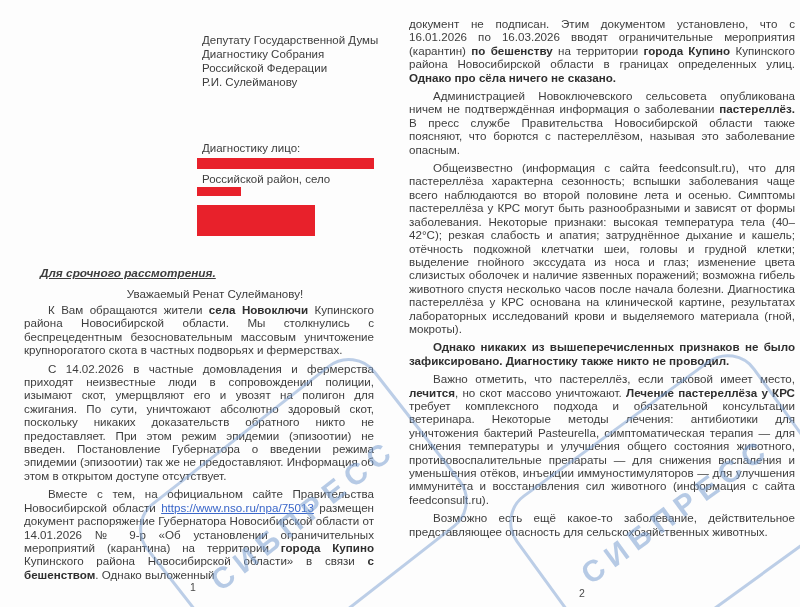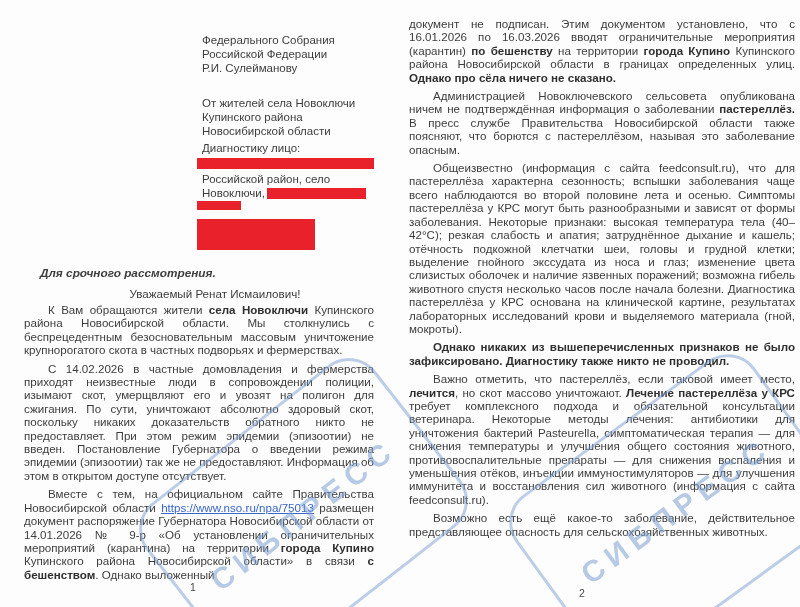--- a/index.html
+++ b/index.html
@@ -17,21 +17,21 @@
   .addr-sender{top:96px;}
   .addr-contact{top:141px;}
   .addr div{white-space:nowrap;}
   
   .redact{background:#e8212b;}
   .r-a{width:177px;height:11px;margin:3px 0 3px -5px;}
   .r-b{display:inline-block;width:99px;height:11px;margin-left:2px;vertical-align:middle;}
   .r-c{width:44px;height:9px;margin:1px 0 0 -5px;}
   .r-d{width:118px;height:31px;margin:9px 0 0 -5px;}
   
-  .urgent{position:absolute;left:40px;top:266px;font-size:11.8px;font-weight:bold;font-style:italic;}
+  .urgent{position:absolute;left:40px;top:266px;font-size:11.8px;font-weight:bold;font-style:italic;text-decoration:underline;}
   .salut{position:absolute;left:40px;top:287px;width:350px;text-align:center;font-size:11.6px;}
   .flow{position:absolute;}
   .flow-1{left:24px;top:303px;width:350px;}
   .flow-2{left:405px;top:17px;width:386px;}
   .flow p{margin:0 0 5px 0;font-size:11.6px;line-height:13.4px;text-align:justify;text-indent:24px;}
   .flow p.noindent{text-indent:0;}
   .flow b{color:#2f2f2f;}
   a.doc-link{color:#3a66c9;text-decoration:underline;cursor:pointer;}
   .pagenum{position:absolute;font-size:10.5px;color:#4a4a4a;}
   .pn-1{left:190px;top:581px;}
@@ -50,44 +50,37 @@
   }
 </style>
 </head>
 <body>
 
 <div>
 
   <section class="page page-1">
 
     <div class="addr addr-recipient">
-      <div>Федерального Собрания</div>
+      <div>Депутату Государственной Думы</div>
+      <div>Диагностику Собрания</div>
       <div>Российской Федерации</div>
       <div>Р.И. Сулейманову</div>
     </div>
 
-    <div class="addr addr-sender">
-      <div>От жителей села Новоключи</div>
-      <div>Купинского района</div>
-      <div>Новосибирской области</div>
-    </div>
 
     <div class="addr addr-contact">
       <div>Диагностику лицо:</div>
       <div class="redact r-a"></div>
       <div>Российской район, село</div>
-      <div>
-        <span>Новоключи,</span><span class="redact r-b"></span>
-      </div>
       <div class="redact r-c"></div>
       <div class="redact r-d"></div>
     </div>
 
     <div class="urgent">Для срочного рассмотрения.</div>
-    <div class="salut">Уважаемый Ренат Исмаилович!</div>
+    <div class="salut">Уважаемый Ренат Сулейманову!</div>
 
     <div class="flow flow-1">
       <p><span>К Вам обращаются жители </span><b>села Новоключи</b><span> Купинского района Новосибирской области. Мы столкнулись с беспрецедентным безосновательным массовым уничтожение крупнорогатого скота в частных подворьях и фермерствах.</span></p>
       <p><span>С 14.02.2026 в частные домовладения и фермерства приходят неизвестные люди в сопровождении полиции, изымают скот, умерщвляют его и увозят на полигон для сжигания. По сути, уничтожают абсолютно здоровый скот, поскольку никаких доказательств обратного никто не предоставляет. При этом режим эпидемии (эпизоотии) не введен. Постановление Губернатора о введении режима эпидемии (эпизоотии) так же не предоставляют. Информация об этом в открытом доступе отсутствует.</span></p>
       <p><span>Вместе с тем, на официальном сайте Правительства Новосибирской области </span><a class="doc-link" href="#">https://www.nso.ru/npa/75013</a><span> размещен документ распоряжение Губернатора Новосибирской области от 14.01.2026 № 9-р «Об установлении ограничительных мероприятий (карантина) на территории </span><b>города Купино</b><span> Купинского района Новосибирской области» в связи </span><b>с бешенством</b><span>. Однако выложенный</span></p>
     </div>
 
     <div class="pagenum pn-1">1</div>
   </section>
 

